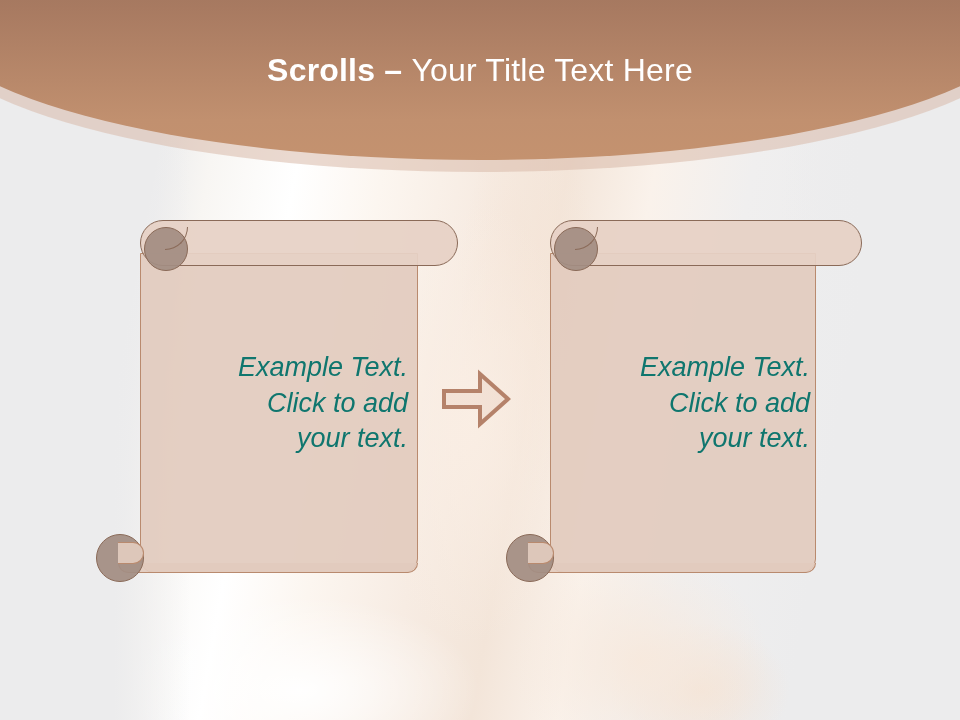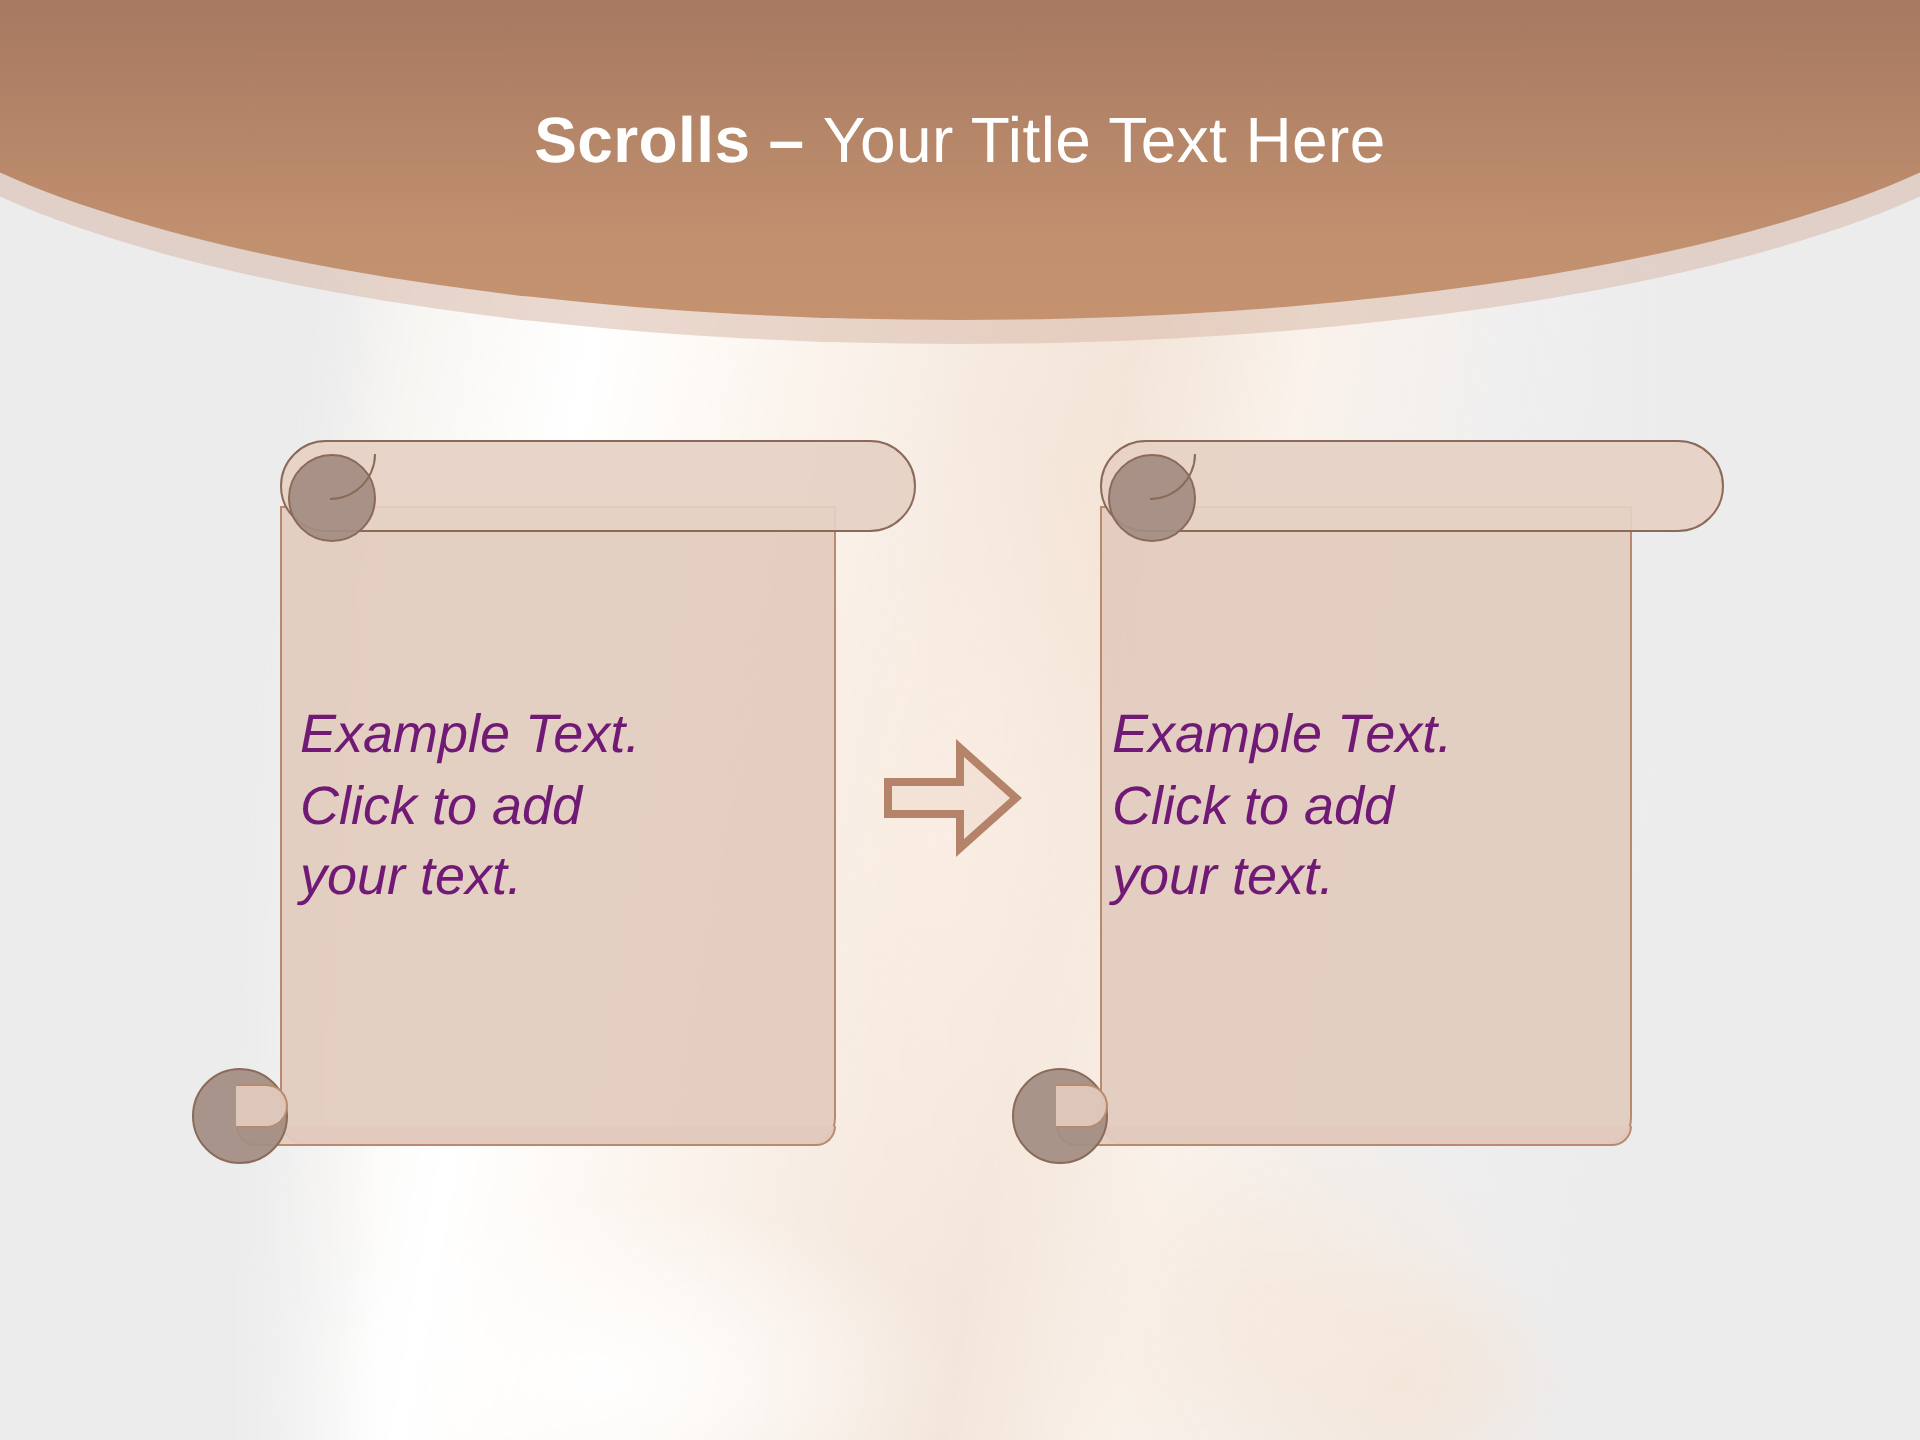--- a/index.html
+++ b/index.html
@@ -165,25 +165,25 @@
     background: rgba(226,203,190,0.92);
     border: 1px solid #b98a6e;
     border-top: none;
     border-radius: 0 0 10px 10px;
     box-sizing: border-box;
     z-index: 2;
   }
 
   .scroll-text {
     position: absolute;
-    text-align: left;
+    text-align: right;
     font-style: italic;
     font-size: 27px;
     line-height: 1.32;
-    color: #701a75;
+    color: #0f766e;
     z-index: 6;
   }
 
   
   .arrow {
     position: absolute;
     left: 440px;
     top: 368px;
     width: 72px;
     height: 62px;

